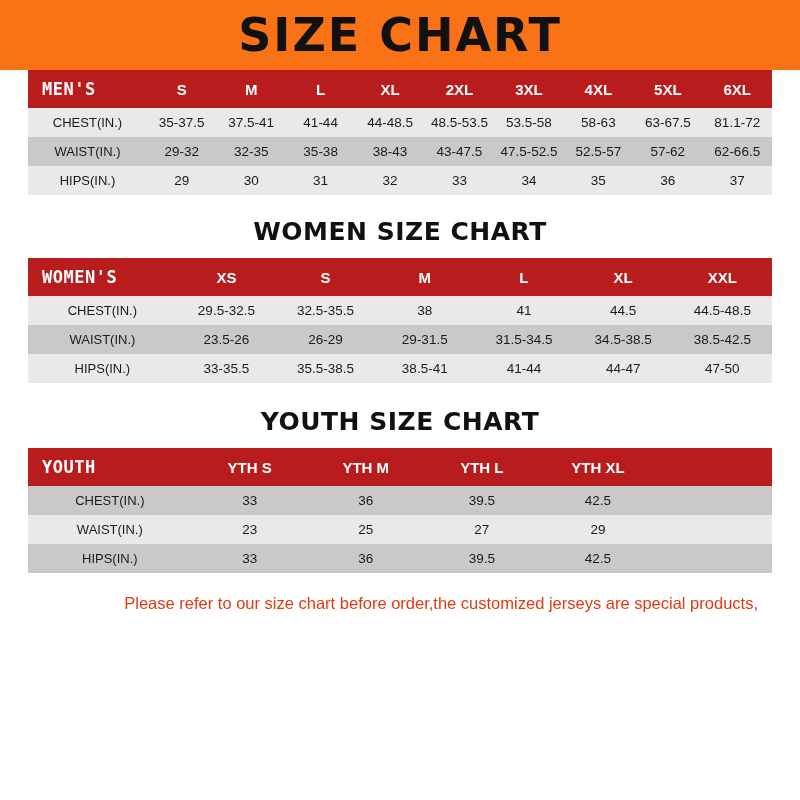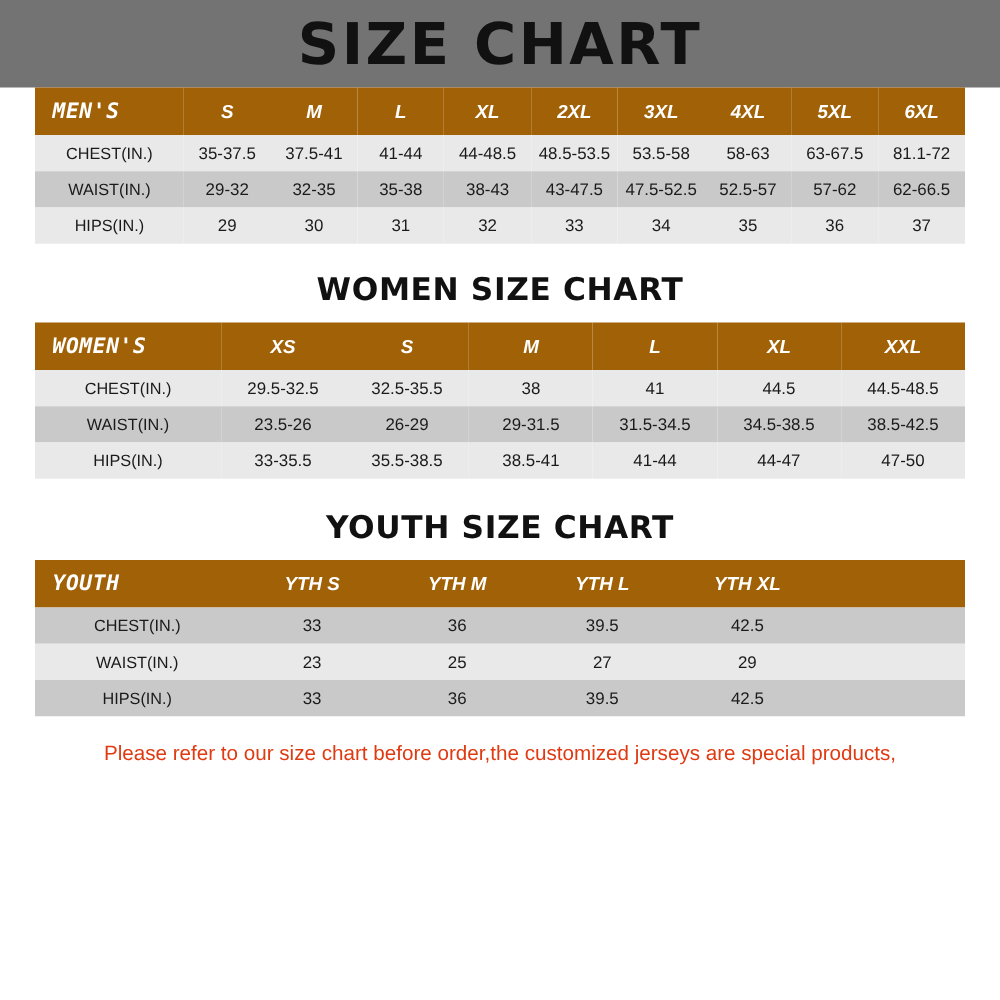--- a/index.html
+++ b/index.html
@@ -15,21 +15,21 @@
   }
   .page {
     position: relative;
     width: 800px;
     height: 800px;
     background: #ffffff;
     box-sizing: border-box;
   }
   .banner {
     height: 70px;
-    background: #737373;
+    background: #f97316;
     display: flex;
     align-items: center;
     justify-content: center;
   }
   .banner-title {
     font-family: "DejaVu Sans", sans-serif;
     font-weight: bold;
     font-size: 46px;
     letter-spacing: 2px;
     color: #111111;
@@ -56,22 +56,21 @@
     border-collapse: collapse;
     table-layout: fixed;
   }
   table.size-table th,
   table.size-table td {
     text-align: center;
     font-family: "Liberation Sans", sans-serif;
   }
   
   table.size-table thead tr {
-    background: #a16207;
-    font-style: italic;
+    background: #b91c1c;
   }
   table.size-table thead th {
     color: #ffffff;
     font-weight: bold;
     padding: 9px 2px;
     font-size: 15px;
   }
   table.size-table thead th.rowlabel {
     text-align: left;
     padding-left: 14px;
@@ -99,21 +98,21 @@
 
   .footer-note {
     margin-top: 18px;
     padding: 0 14px;
     text-align: center;
     color: #e03a12;
     font-family: "Liberation Sans", sans-serif;
     font-size: 16.5px;
     line-height: 1.5;
   }
-  .footer-note div { white-space: nowrap; }
+  .footer-note div { white-space: nowrap; text-align: right; }
 </style>
 </head>
 <body>
 
 <div class="page">
 
   <div class="banner">
     <div class="banner-title">SIZE CHART</div>
   </div>
 

